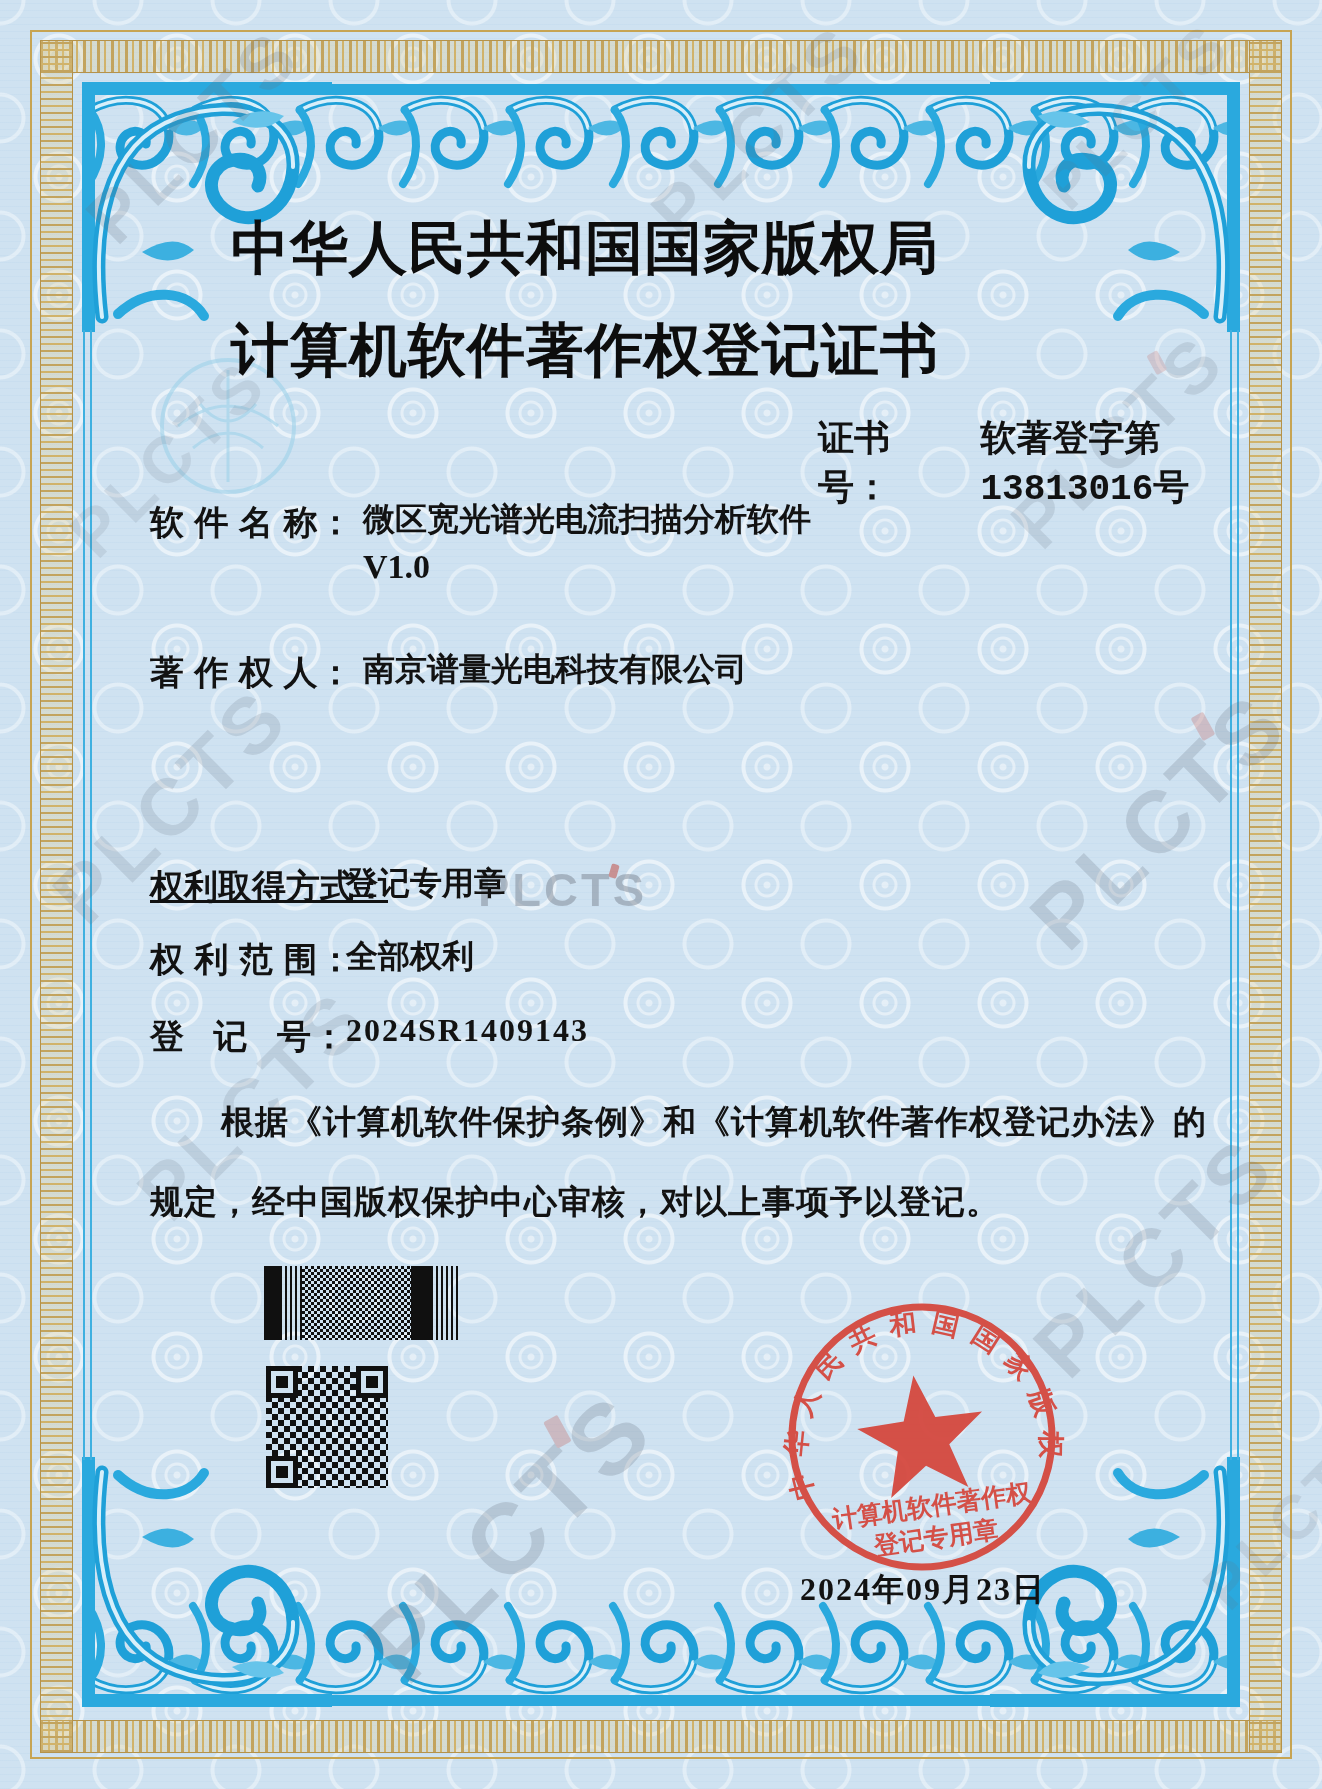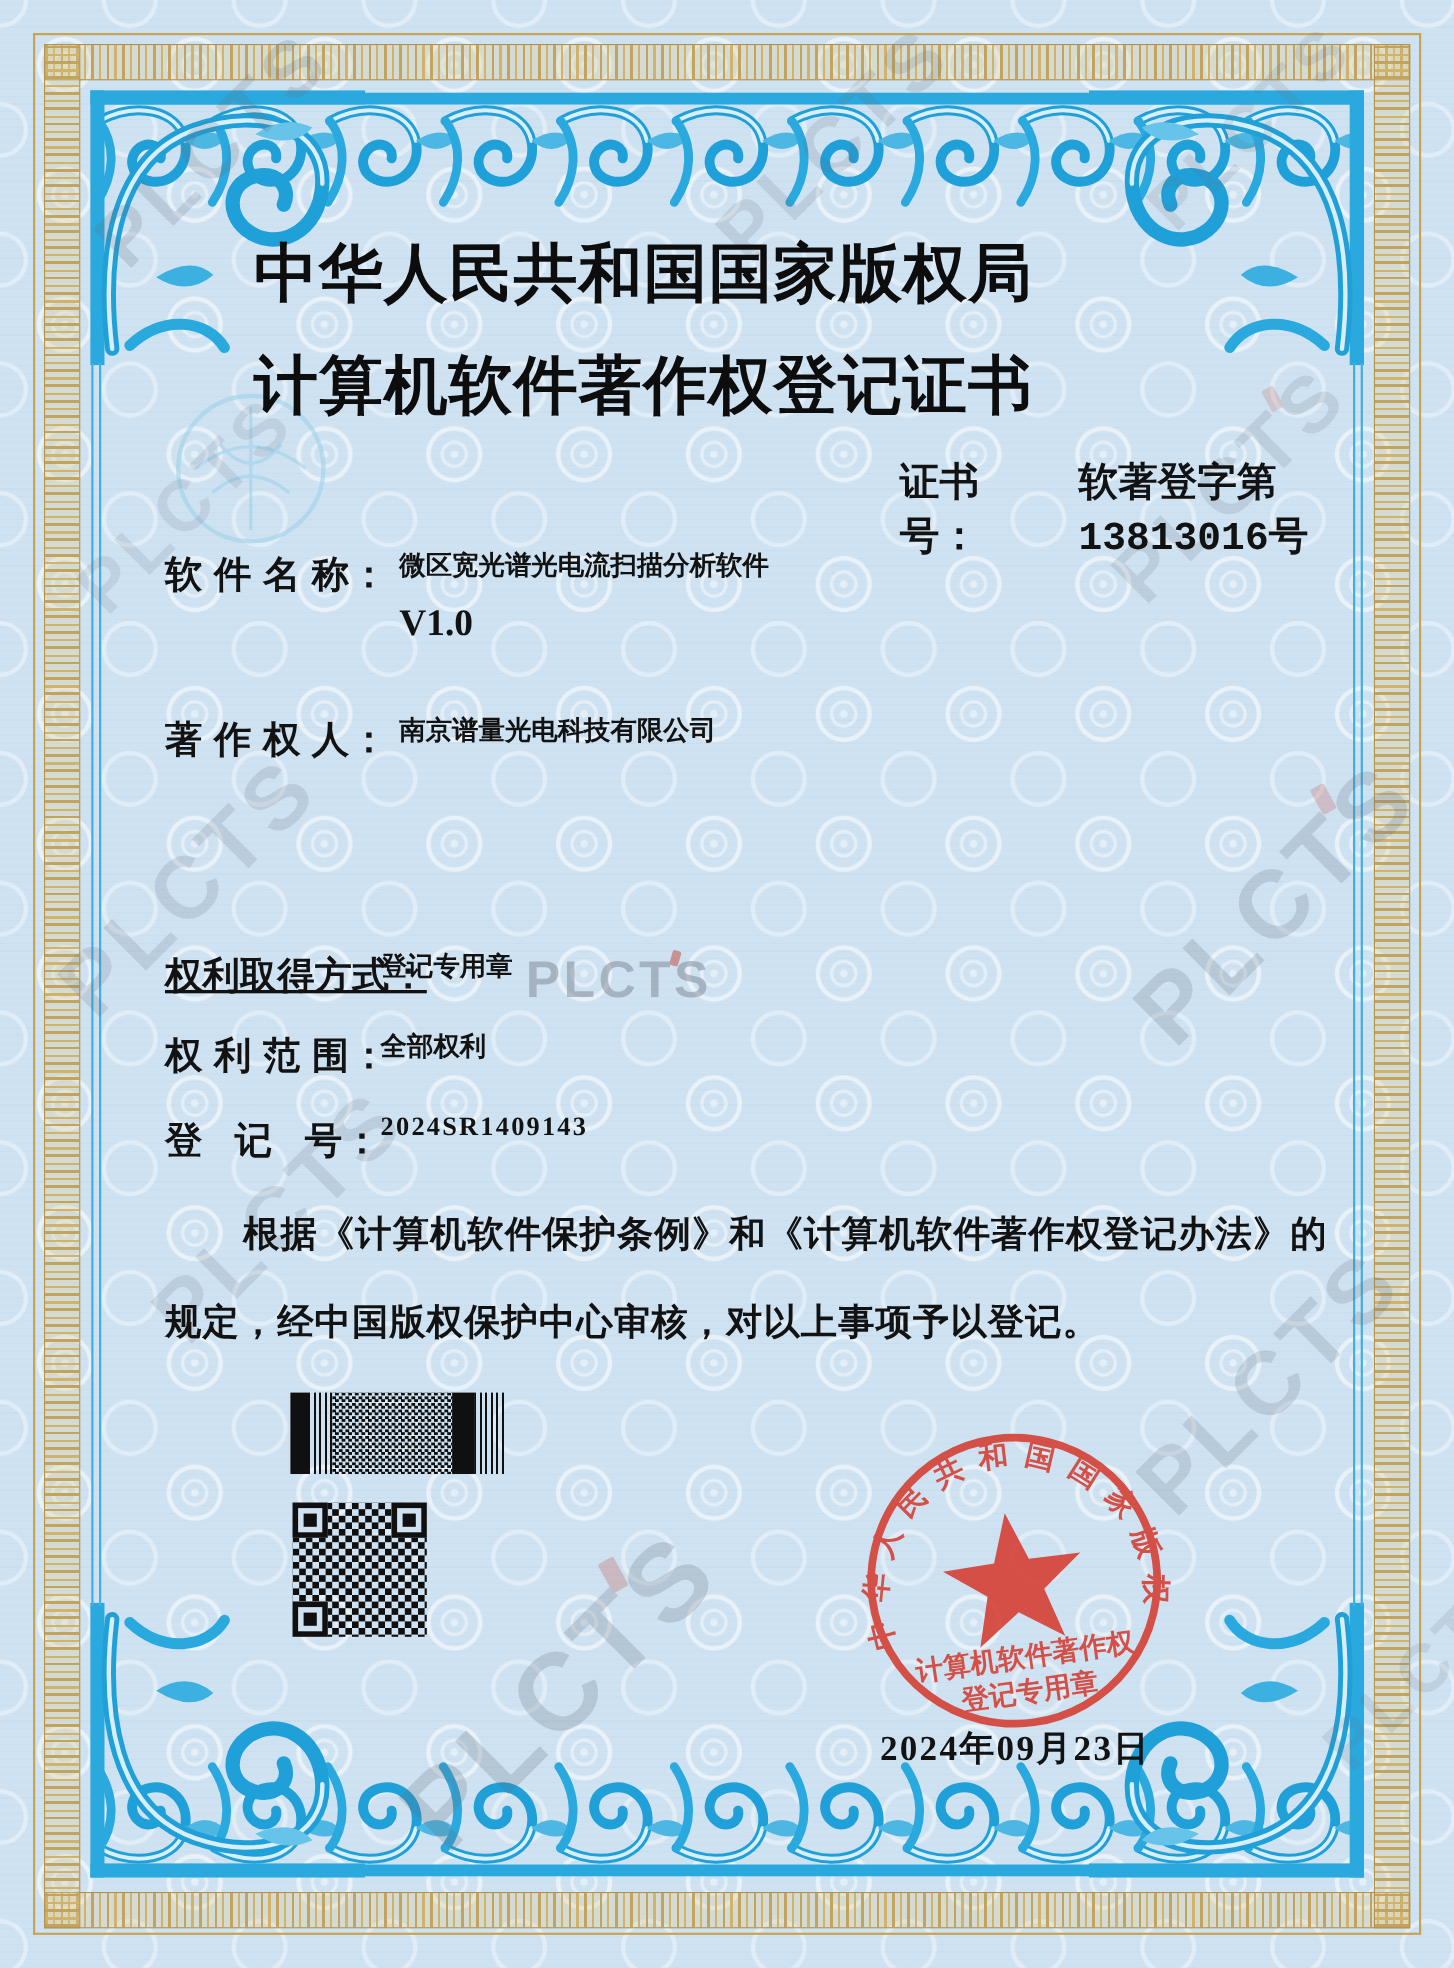--- a/index.html
+++ b/index.html
@@ -41,21 +41,21 @@
       color:#66707f;letter-spacing:6px;transform:rotate(-45deg);white-space:nowrap;}
   .wm-h{transform:none;color:#79828f;}
   .wm-red::after{content:"";position:absolute;top:2px;right:0.62em;width:0.16em;height:0.3em;
       background:#c23b2e;transform:rotate(16deg);border-radius:2px;}
   
   .title{position:absolute;left:150px;width:870px;text-align:center;font-weight:700;
       font-size:58px;letter-spacing:1px;color:#0d0d0d;}
   .certno{position:absolute;left:818px;top:414px;display:flex;gap:36px;
       font-size:36px;font-weight:700;font-family:Liberation Mono, monospace;}
   .flabel{position:absolute;left:150px;font-size:34px;font-weight:700;letter-spacing:1px;white-space:pre;}
-  .fvalue{position:absolute;font-size:24px;font-weight:700;}
+  .fvalue{position:absolute;font-size:32px;font-weight:700;}
   .para{position:absolute;font-size:33px;font-weight:700;letter-spacing:1px;}
   .dateline{position:absolute;left:800px;top:1568px;font-size:32px;font-weight:700;letter-spacing:2px;}
   
   .barcode{position:absolute;left:264px;top:1266px;width:195px;height:74px;display:flex;}
   .bc-thick{background:#101010;height:100%;}
   .bc-lines{height:100%;background:repeating-linear-gradient(90deg,#101010 0 2px,rgba(0,0,0,0) 2px 5px);}
   .bc-matrix{flex:1;height:100%;background:repeating-conic-gradient(#101010 0% 25%,rgba(0,0,0,0) 0% 50%);background-size:6px 6px;}
   .qr{position:absolute;left:266px;top:1366px;width:122px;height:122px;
       background:repeating-conic-gradient(#101010 0% 25%,rgba(0,0,0,0) 0% 50%);background-size:12px 12px;}
   .finder{position:absolute;width:32px;height:32px;border:5px solid #101010;box-sizing:border-box;background:#cfe2f1;}

